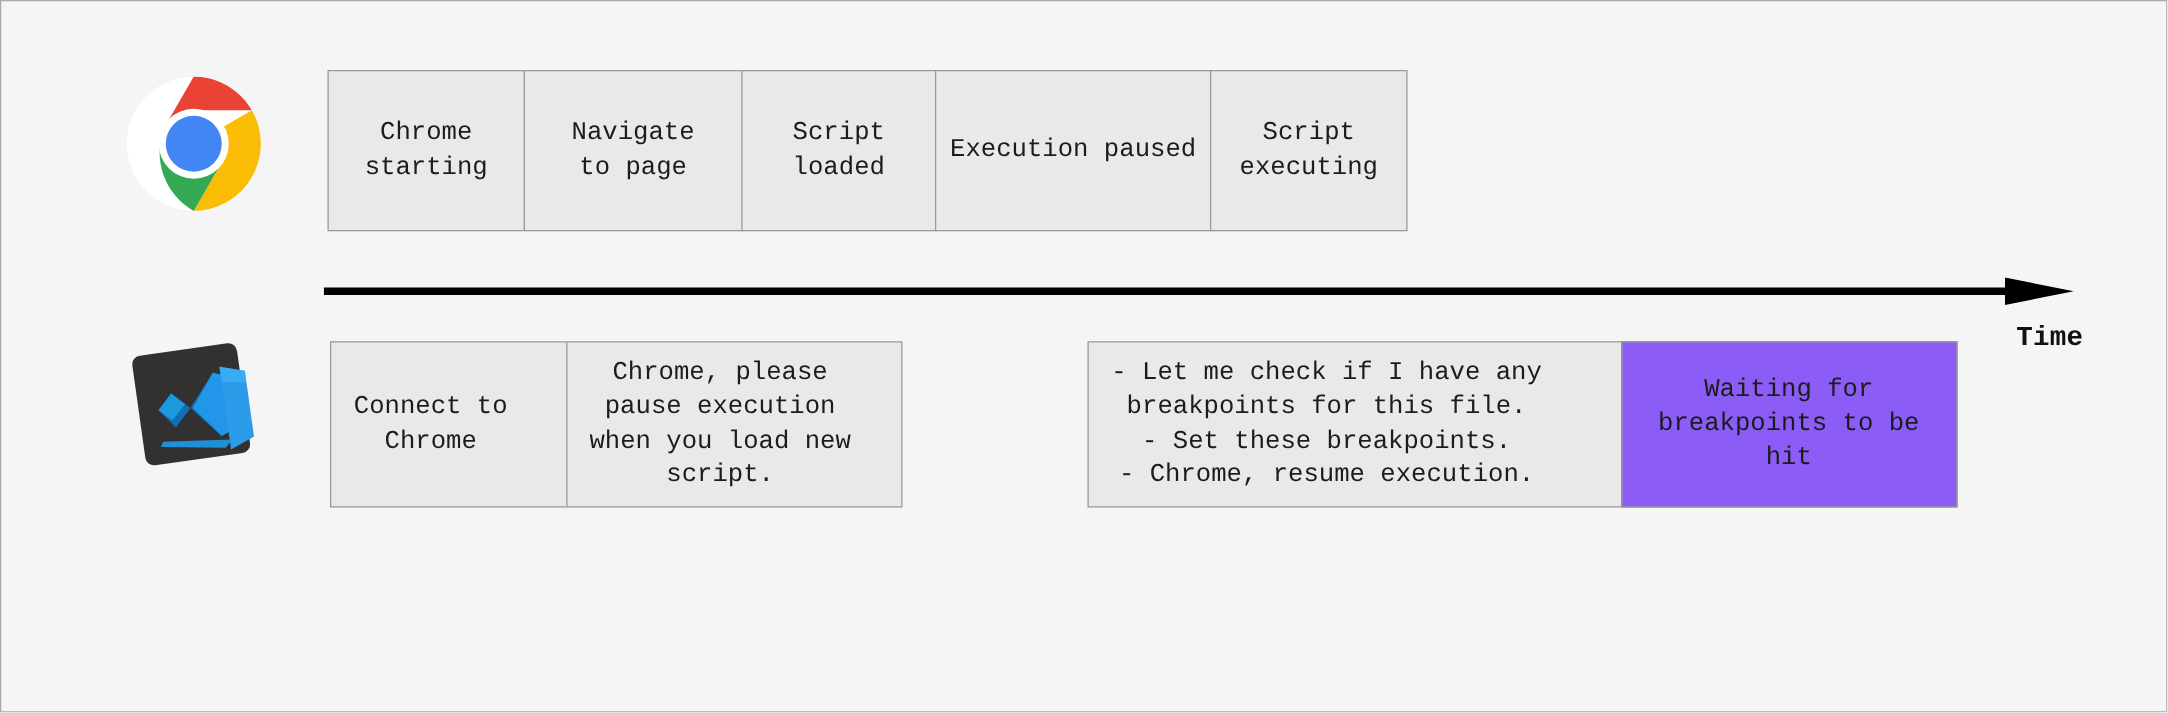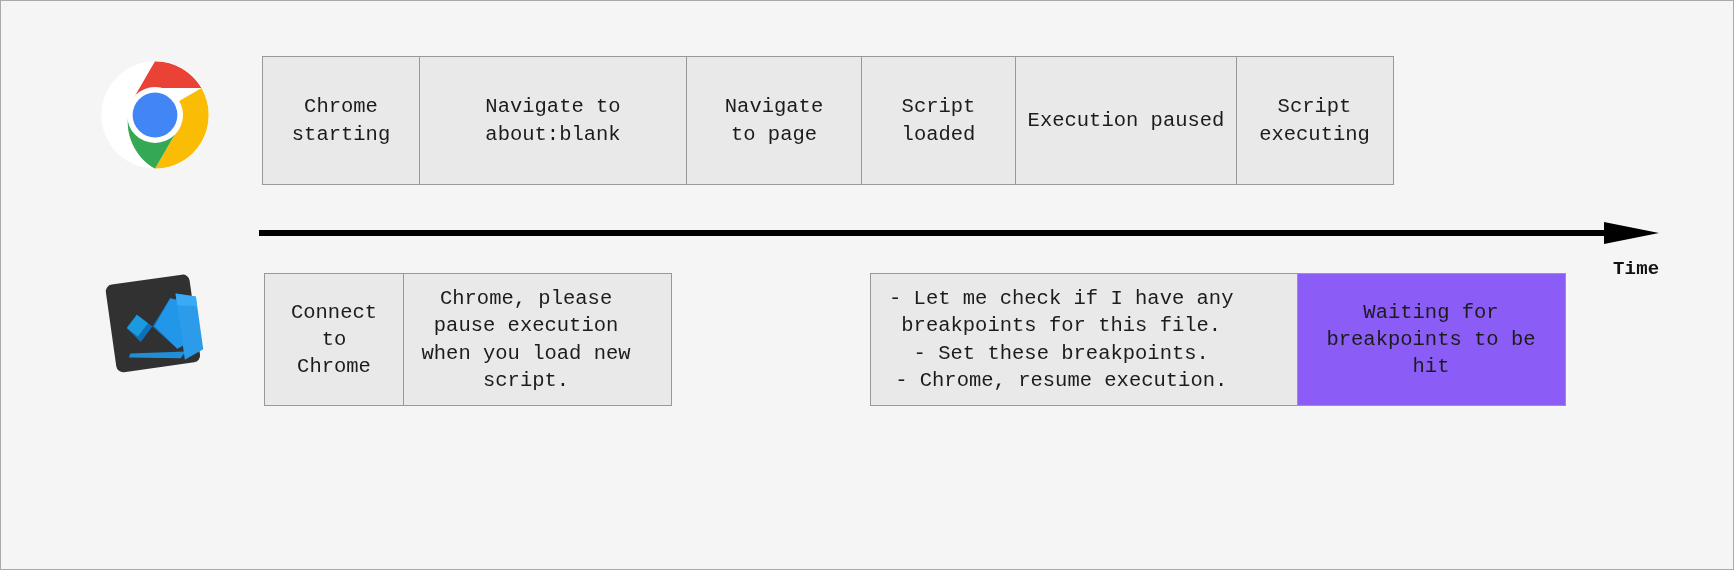--- a/index.html
+++ b/index.html
@@ -97,21 +97,21 @@
     position: absolute;
     left: 258px;
     top: 221px;
     width: 1400px;
     height: 22px;
   }
   #time-label {
     position: absolute;
     left: 1612px;
     top: 257px;
-    font-size: 19px;
+    font-size: 22px;
     font-weight: bold;
     color: #111111;
     letter-spacing: .2px;
   }
 </style>
 </head>
 <body>
 
 <div id="page">
 
@@ -153,41 +153,39 @@
       <g transform="rotate(-8 60 60)">
         <path d="M84 32 L104 38 L104 92 L84 100 Z" fill="#2b9bea"></path>
         <path d="M84 32 L104 38 L104 48 L84 44 Z" fill="#3fb0f7" opacity="0.75"></path>
       </g>
     </svg>
   </div>
 
   <div class="lane" id="lane-chrome">
     <div class="cell center" style="width:158px">Chrome
 starting</div>
-    <div class="cell center" style="width:269px">Navigate to
-about:blank</div>
     <div class="cell center" style="width:176px">Navigate
 to page</div>
     <div class="cell center" style="width:156px">Script
 loaded</div>
     <div class="cell center" style="width:222px">Execution paused</div>
     <div class="cell center" style="width:158px">Script
 executing</div>
   </div>
 
   <div id="time-arrow">
     <svg width="1400" height="22" viewBox="0 0 1400 22" aria-hidden="true">
       <line x1="0" y1="11" x2="1370" y2="11" stroke="#000000" stroke-width="6"></line>
       <polygon points="1345,0 1400,11 1345,22" fill="#000000"></polygon>
     </svg>
   </div>
   <div id="time-label">Time</div>
 
   <div class="lane" id="lane-vscode-a">
-    <div class="cell left" style="width:140px">Connect to
+    <div class="cell left" style="width:190px">Connect to
 Chrome</div>
     <div class="cell left" style="width:269px">Chrome, please
 pause execution
 when you load new
 script.</div>
   </div>
 
   <div class="lane" id="lane-vscode-b">
     <div class="cell left" style="width:428px">- Let me check if I have any
 breakpoints for this file.

